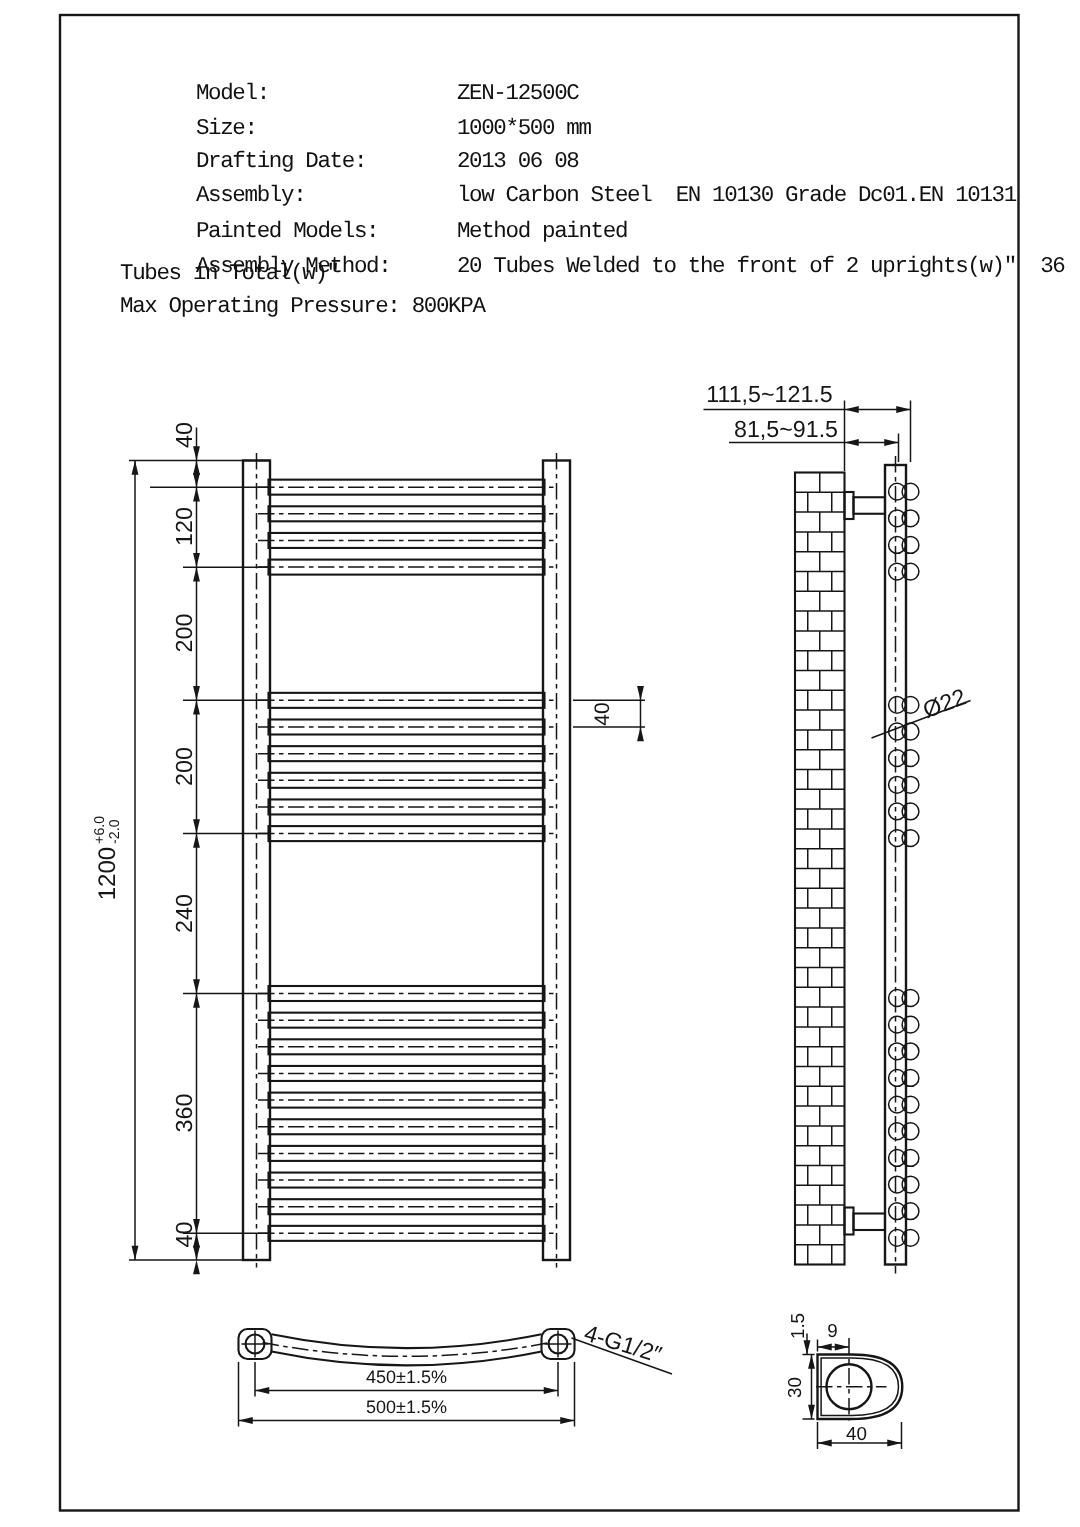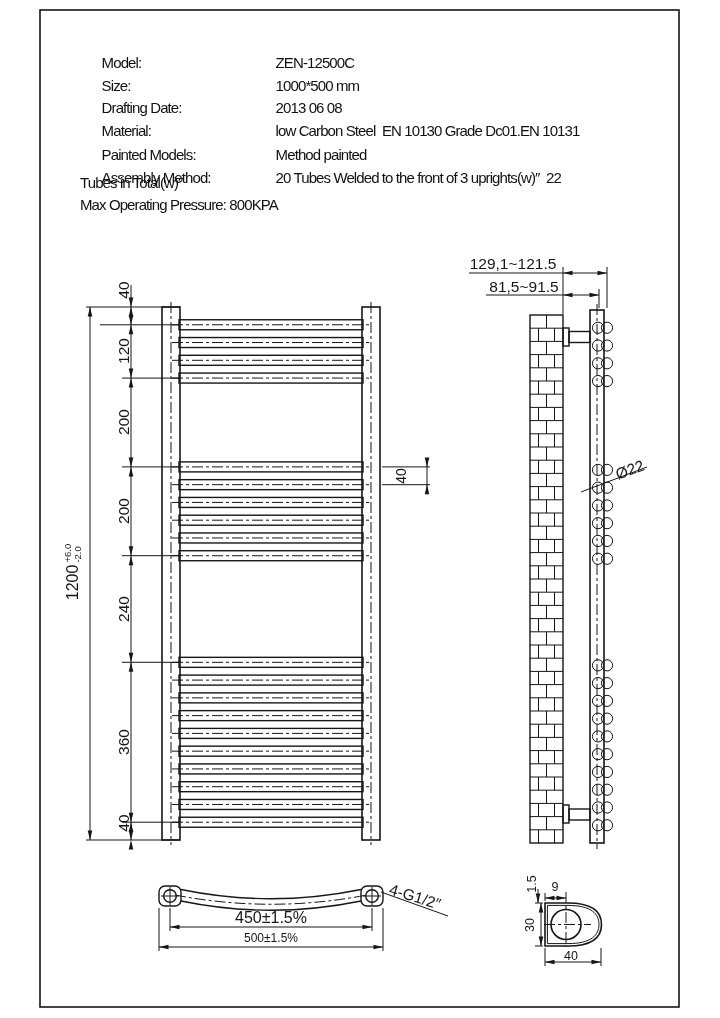--- a/index.html
+++ b/index.html
@@ -5,21 +5,21 @@
   html,body{margin:0;padding:0;background:#fff;}
   #page{position:relative;width:720px;height:1018px;background:#fff;overflow:hidden;
         font-family:"Liberation Sans",sans-serif;color:#161616;}
   svg{position:absolute;left:0;top:0;}
   .s  {stroke:#161616;fill:none;stroke-width:1.6;}
   .s14{stroke:#161616;fill:none;stroke-width:1.4;}
   .thin{stroke:#161616;fill:none;stroke-width:1;}
   .cl {stroke:#161616;fill:none;stroke-width:1;stroke-dasharray:11 3 3 3;}
   .arrowhead{fill:#161616;stroke:none;}
   
-  .spec-row{position:absolute;font-family:Liberation Sans, sans-serif;
+  .spec-row{position:absolute;font-family:Liberation Mono, monospace;
             font-size:15px;letter-spacing:-0.9px;white-space:pre;color:#111;}
   .spec-label{display:inline-block;width:174px;}
   
   .lbl{position:absolute;white-space:nowrap;transform:translate(-50%,-50%);
        font-size:15.5px;color:#161616;}
   .rot{transform:translate(-50%,-50%) rotate(-90deg);}
   .rot20{transform:translate(-50%,-50%) rotate(-20deg);}
   .rot17{transform:translate(-50%,-50%) rotate(17deg);}
   .small{font-size:12.5px;}
   .ov{font-size:16px;display:inline-flex;align-items:center;}
@@ -345,25 +345,25 @@
   </svg>
 
   <div>
     <div class="spec-row" style="left:82px;top:37px">
       <span class="spec-label">Model:</span><span>ZEN-12500C</span></div>
     <div class="spec-row" style="left:82px;top:60px">
       <span class="spec-label">Size:</span><span>1000*500 mm</span></div>
     <div class="spec-row" style="left:82px;top:82px">
       <span class="spec-label">Drafting Date:</span><span>2013 06 08</span></div>
     <div class="spec-row" style="left:82px;top:105px">
-      <span class="spec-label">Material:</span><span>low Carbon Steel  EN 10130 Grade Dc01.EN 10131</span></div>
+      <span class="spec-label">Assembly:</span><span>low Carbon Steel  EN 10130 Grade Dc01.EN 10131</span></div>
     <div class="spec-row" style="left:82px;top:129px">
       <span class="spec-label">Painted Models:</span><span>Method painted</span></div>
     <div class="spec-row" style="left:82px;top:152px">
-      <span class="spec-label">Assembly Method:</span><span>20 Tubes Welded to the front of 3 uprights(w)″  22</span></div>
+      <span class="spec-label">Assembly Method:</span><span>20 Tubes Welded to the front of 2 uprights(w)″  36</span></div>
     <div class="spec-row" style="left:80px;top:174px">Tubes in Total(w)″</div>
     <div class="spec-row" style="left:80px;top:196px">Max Operating Pressure: 800KPA</div>
   </div>
 
   <div class="lbl rot" style="left:124px;top:290px">40</div>
   <div class="lbl rot" style="left:124px;top:351px">120</div>
   <div class="lbl rot" style="left:124px;top:422px">200</div>
   <div class="lbl rot" style="left:124px;top:511px">200</div>
   <div class="lbl rot" style="left:124px;top:609px">240</div>
   <div class="lbl rot" style="left:124px;top:742px">360</div>
@@ -374,25 +374,25 @@
         <span>1200</span>
         <span class="tols">
           <i>+6.0</i>
           <i>-2.0</i>
         </span>
       </span>
   </div>
 
   <div class="lbl rot" style="left:401px;top:476px;font-size:14px">40</div>
 
-  <div class="lbl" style="left:513px;top:264px">129,1~121.5</div>
+  <div class="lbl" style="left:513px;top:264px">111,5~121.5</div>
   <div class="lbl" style="left:524px;top:287px">81,5~91.5</div>
   <div class="lbl rot20" style="left:630px;top:470px">Ø22</div>
 
-  <div class="lbl" style="left:271px;top:918px;font-size:16px">450±1.5%</div>
+  <div class="lbl" style="left:271px;top:918px;font-size:12px">450±1.5%</div>
   <div class="lbl" style="left:271px;top:938px;font-size:12px">500±1.5%</div>
   <div class="lbl rot17" style="left:415px;top:897px">4-G1/2″</div>
 
   <div class="lbl rot small" style="left:532px;top:884px">1.5</div>
   <div class="lbl small" style="left:555px;top:887px">9</div>
   <div class="lbl rot small" style="left:530px;top:925px">30</div>
   <div class="lbl small" style="left:571px;top:956px">40</div>
 </div>
 
 </body></html>

